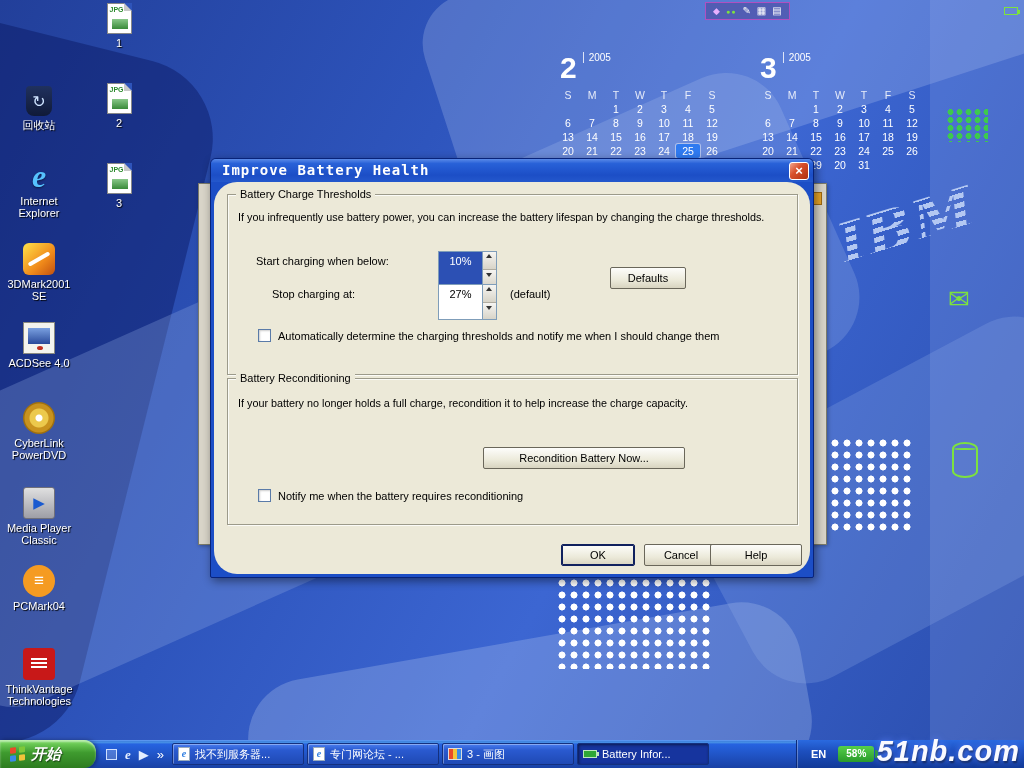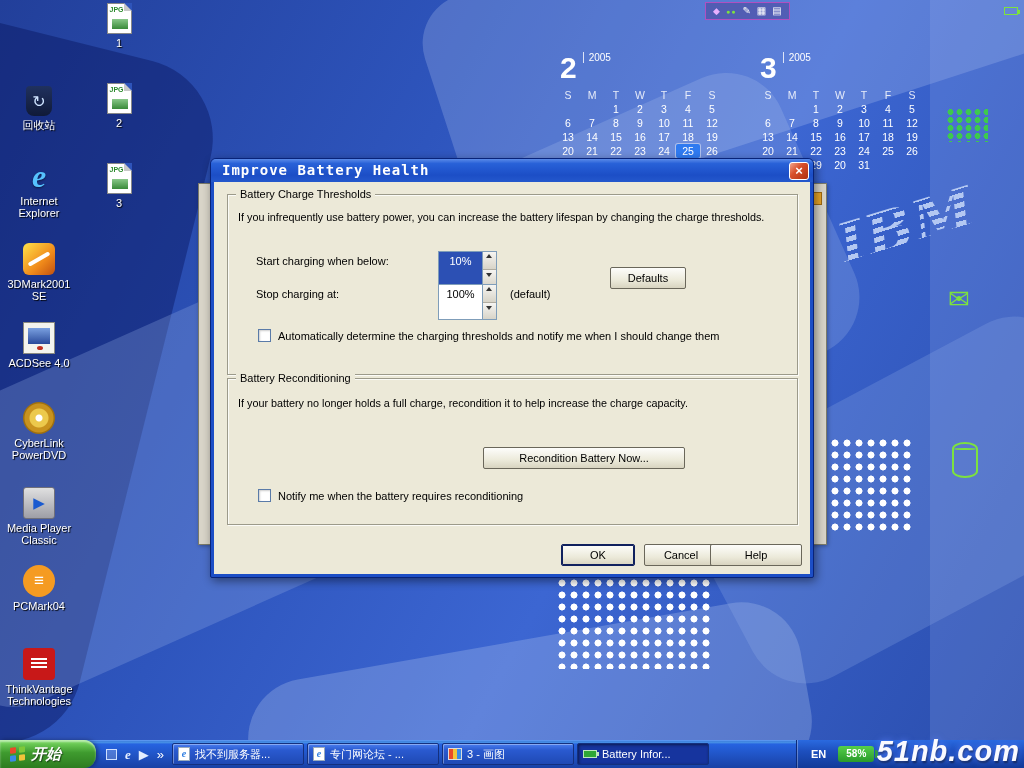--- a/index.html
+++ b/index.html
@@ -84,21 +84,21 @@
   
   #dlg { position:absolute; left:210px; top:158px; width:604px; height:420px; z-index:4;
     background:#1c4ec6; border:1px solid #08237a; border-radius:6px 6px 2px 2px; box-shadow:2px 3px 10px rgba(0,0,0,.45); }
   #dlg .titlebar { height:23px; border-radius:5px 5px 0 0; position:relative;
     background:linear-gradient(180deg,#5a8ae8 0%,#2861d8 20%,#1c4ec6 70%,#2458cc 100%); }
   #dlg .titletext { color:#fff; font-family:"DejaVu Sans Mono",monospace; font-weight:bold; font-size:14px;
     letter-spacing:1px; line-height:23px; padding-left:11px; }
   #dlg .closebtn { position:absolute; right:4px; top:3px; width:20px; height:18px; border:1px solid #fff; border-radius:3px;
     background:linear-gradient(135deg,#f2a58c,#d8502c 40%,#b03010); color:#fff; font-size:13px; font-weight:bold;
     text-align:center; line-height:16px; cursor:pointer; }
-  #dlg .content { position:absolute; left:3px; right:3px; top:23px; bottom:3px; background:#ece9d8; }
+  #dlg .content { position:absolute; left:3px; right:3px; top:23px; bottom:3px; background:#ece9d8;border-radius:23px; }
 
   .group { position:absolute; border:1px solid #9c9a8a; box-shadow:1px 1px 0 rgba(255,255,255,.8), inset 1px 1px 0 rgba(255,255,255,.8); overflow:visible; }
   .group-title { position:absolute; top:-7px; left:8px; background:#ece9d8; padding:0 4px; font-size:11px; color:#000; }
   .gdesc { position:absolute; font-size:10.8px; color:#000; white-space:nowrap; }
   .flabel { position:absolute; font-size:11px; color:#000; }
 
   .spin { position:absolute; display:flex; height:36px; }
   .spin-val { width:44px; background:#fff; border:1px solid #7f9db9; border-right:none; font-size:11px; line-height:18px; text-align:center; }
   .spin-val.sel { background:#2c50b4; color:#fff; }
   .spin-btns { width:15px; display:flex; flex-direction:column; border:1px solid #7f9db9; }
@@ -360,23 +360,23 @@
 
         <div class="flabel" style="left:28px;top:60px">Start charging when below:</div>
         <div class="spin" style="left:210px;top:56px">
           <div class="spin-val sel">10%</div>
           <div class="spin-btns">
               <i class="up"></i>
               <i class="dn"></i>
             </div>
         </div>
 
-        <div class="flabel" style="left:28px;top:93px">Stop charging at:</div>
+        <div class="flabel" style="left:44px;top:93px">Stop charging at:</div>
         <div class="spin" style="left:210px;top:89px">
-          <div class="spin-val">100%</div>
+          <div class="spin-val">27%</div>
           <div class="spin-btns">
               <i class="up"></i>
               <i class="dn"></i>
             </div>
         </div>
         <div class="flabel" style="left:282px;top:93px">(default)</div>
 
         <div class="btn" style="left:382px;top:72px;width:76px">Defaults</div>
 
         <div class="checkbox" style="left:30px;top:134px">

